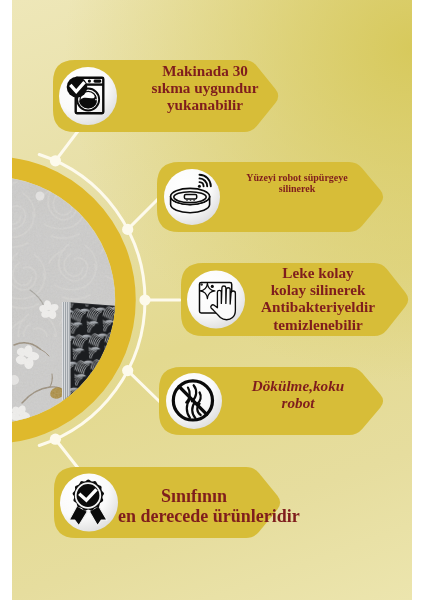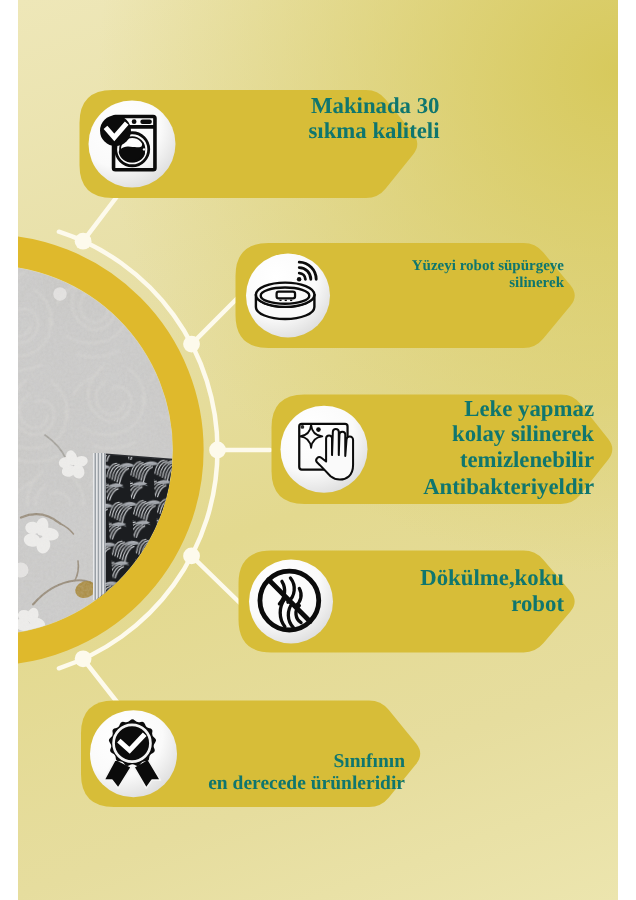--- a/index.html
+++ b/index.html
@@ -4,21 +4,21 @@
 <style>
   html,body{margin:0;padding:0;background:#fff;}
   body{width:424px;height:600px;overflow:hidden;font-family:"Liberation Serif",serif;}
   #page{position:relative;width:424px;height:600px;overflow:hidden;background:#ffffff;}
   #bg{position:absolute;left:12px;top:0;width:400px;height:600px;
       background:
         radial-gradient(140% 90% at 100% 8%, rgba(214,200,88,0.95) 0%, rgba(214,200,88,0.0) 62%),
         linear-gradient(160deg,#eee7b8 0%,#e7dfa6 30%,#e3d98f 55%,#e6dd9e 80%,#ece5ae 100%);
   }
   #art{position:absolute;left:0;top:0;}
-  .btxt{position:absolute;color:#0f766e;font-weight:bold;text-align:right;
+  .btxt{position:absolute;color:#7f1d1d;font-weight:bold;text-align:center;
         font-family:"Liberation Serif",serif;line-height:1.13;white-space:nowrap;}
 </style>
 </head>
 <body>
 
 <div id="page">
   <div id="bg"></div>
 
   <svg id="art" width="424" height="600" viewBox="0 0 424 600">
     <defs>
@@ -269,37 +269,38 @@
         </g>
         <path fill="#0b0b0b" d="M86.67 480.35 Q 88.30 478.60 89.93 480.35 Q 91.55 482.10 93.81 481.30 Q 96.06 480.51 96.69 482.82 Q 97.32 485.12 99.68 485.47 Q 102.04 485.81 101.53 488.15 Q 101.02 490.48 102.95 491.88 Q 104.88 493.29 103.34 495.11 Q 101.80 496.94 102.86 499.08 Q 103.91 501.22 101.70 502.12 Q 99.49 503.03 99.43 505.41 Q 99.37 507.80 97.00 507.57 Q 94.62 507.34 93.46 509.43 Q 92.30 511.51 90.30 510.21 Q 88.30 508.90 86.30 510.21 Q 84.30 511.51 83.14 509.43 Q 81.98 507.34 79.60 507.57 Q 77.23 507.80 77.17 505.41 Q 77.11 503.03 74.90 502.12 Q 72.69 501.22 73.74 499.08 Q 74.80 496.94 73.26 495.11 Q 71.72 493.29 73.65 491.88 Q 75.58 490.48 75.07 488.15 Q 74.56 485.81 76.92 485.47 Q 79.28 485.12 79.91 482.82 Q 80.54 480.51 82.79 481.30 Q 85.05 482.10 86.67 480.35 Z"></path>
         <circle cx="88.0" cy="495.5" r="12.3" fill="#0b0b0b" stroke="#f4f4f4" stroke-width="1.8"></circle>
         <path d="M80.5 494.9 L86.4 500.2 L95.3 490.7" fill="none" stroke="#ffffff" stroke-width="3.4" stroke-linecap="square" stroke-linejoin="miter"></path>
       </g>
     </g>
   </svg>
 
   <div class="btxt" style="left:117px;top:62px;width:176px;font-size:15.2px;">
     <div>Makinada 30</div>
-    <div>sıkma kaliteli</div>
+    <div>sıkma uygundur</div>
+    <div>yukanabilir</div>
   </div>
 
   <div class="btxt" style="left:218px;top:172px;width:158px;font-size:10px;">
     <div>Yüzeyi robot süpürgeye</div>
     <div>silinerek</div>
   </div>
 
   <div class="btxt" style="left:240px;top:264px;width:156px;font-size:15.2px;">
-    <div>Leke yapmaz</div>
+    <div>Leke kolay</div>
     <div>kolay silinerek</div>
+    <div>Antibakteriyeldir</div>
     <div>temizlenebilir</div>
-    <div>Antibakteriyeldir</div>
-  </div>
-
-  <div class="btxt" style="left:220px;top:377px;width:156px;font-size:15.2px;">
+  </div>
+
+  <div class="btxt" style="left:220px;top:377px;width:156px;font-size:15.2px;font-style:italic;">
     <div>Dökülme,koku</div>
     <div>robot</div>
   </div>
 
-  <div class="btxt" style="left:118px;top:500px;width:152px;font-size:13px;">
+  <div class="btxt" style="left:118px;top:486px;width:152px;font-size:18px;">
     <div>Sınıfının</div>
     <div>en derecede ürünleridir</div>
   </div>
 </div>
 
 </body></html>

